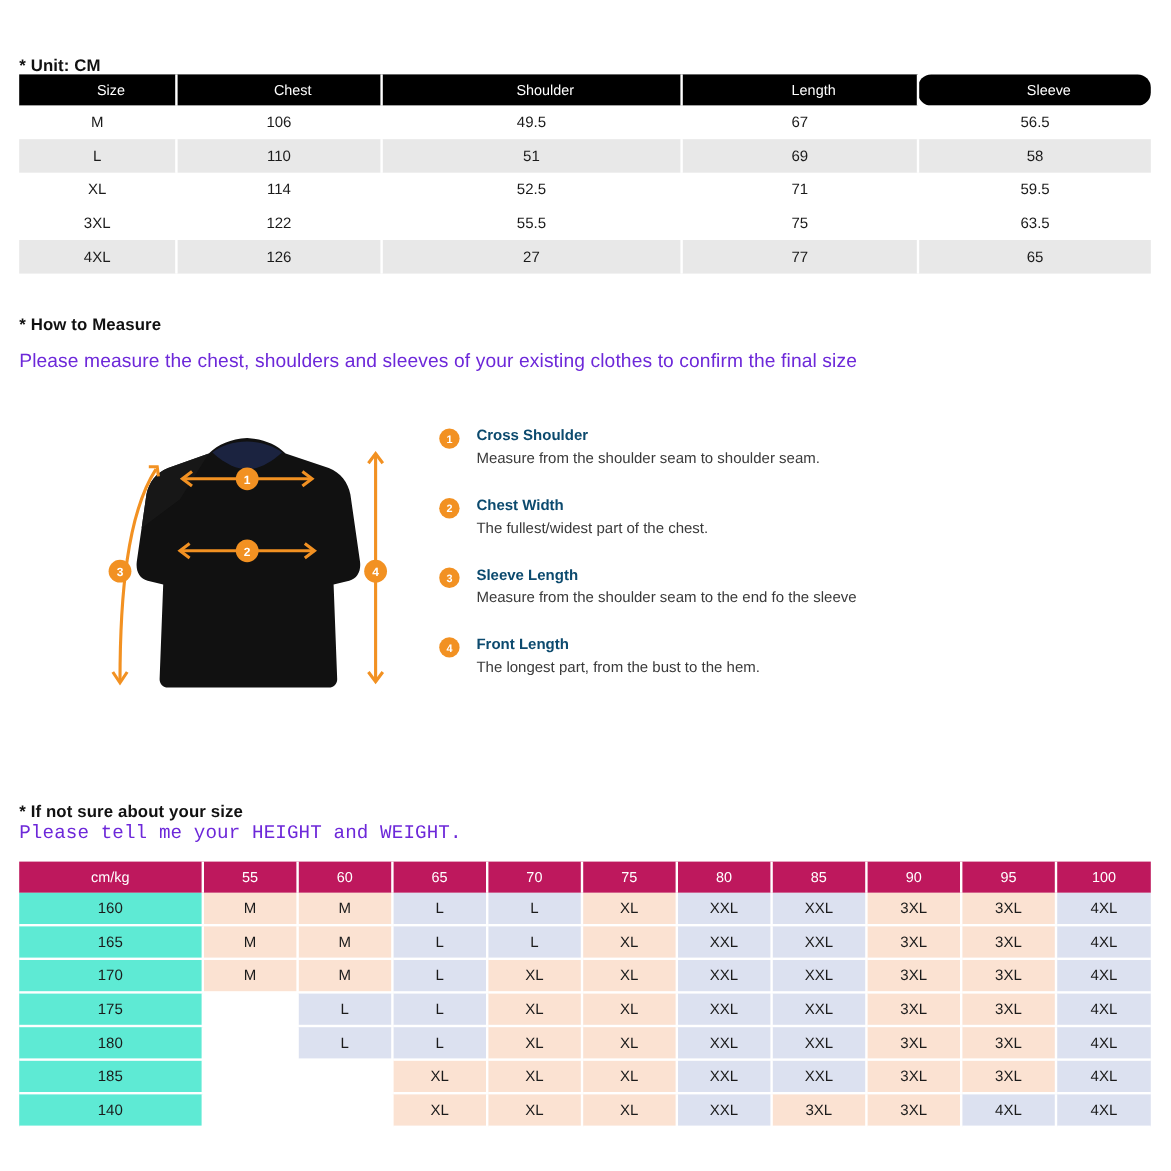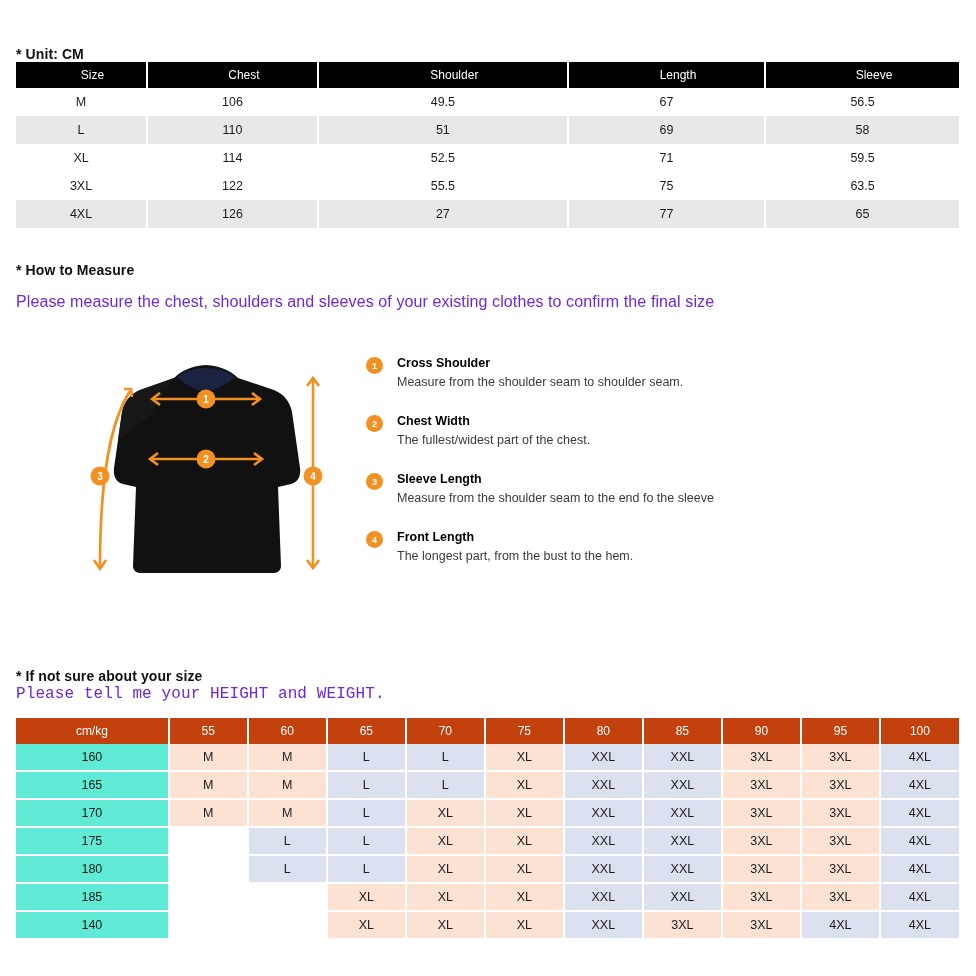--- a/index.html
+++ b/index.html
@@ -23,21 +23,21 @@
 
   
   .t1-wrap{position:absolute;left:16px;top:62px;width:943px;}
   table.sz{border-collapse:collapse;width:100%;table-layout:fixed;}
   table.sz th{
     background:#000;color:#fff;font-size:12px;font-weight:normal;
     height:24px;text-align:center;border-right:2px solid #fff;
     vertical-align:middle;
     padding-left:24px;
   }
-  table.sz th:last-child{border-right:none;}
+  table.sz th:last-child{border-right:none;border-radius:11px;}
   table.sz td{
     font-size:12.5px;text-align:center;height:26px;color:#1b1b1b;
     border-right:2px solid #fff;vertical-align:middle;
   }
   table.sz td:last-child{border-right:none;}
   table.sz tr.odd td{background:#ffffff;}
   table.sz tr.even td{background:#e8e8e8;}
 
   
   .howto-title{position:absolute;left:16px;top:262px;}
@@ -48,37 +48,37 @@
   .step{position:relative;margin-bottom:22px;}
   .step:last-child{margin-bottom:0;}
   .badge{
     position:absolute;left:0;top:2px;
     width:17px;height:17px;border-radius:50%;
     background:#f29122;color:#fff;font-size:9px;font-weight:bold;
     display:flex;align-items:center;justify-content:center;
     box-sizing:border-box;
   }
   .step-title{
-    margin-left:31px;font-size:12.5px;font-weight:bold;color:#000000;
+    margin-left:31px;font-size:12.5px;font-weight:bold;color:#0c4a6e;
     line-height:17px;
   }
   .step-desc{
     margin-left:31px;font-size:12.5px;color:#3a3a3a;line-height:18px;
     margin-top:1px;
   }
 
   
   .ns-title{position:absolute;left:16px;top:668px;}
   .ns-body{position:absolute;left:16px;top:685px;font-family:Liberation Mono, monospace;}
 
   
   .t2-wrap{position:absolute;left:16px;top:718px;width:943px;}
   table.hw{border-collapse:collapse;width:100%;table-layout:fixed;}
   table.hw th{
-    background:#c2410c;color:#fff;font-size:12px;font-weight:normal;
+    background:#be185d;color:#fff;font-size:12px;font-weight:normal;
     height:24px;text-align:center;border-right:2px solid #fff;
     vertical-align:middle;
   }
   table.hw th:last-child{border-right:none;}
   table.hw td{
     font-size:12.5px;text-align:center;height:24px;color:#1b1b1b;
     border-right:2px solid #fff;border-bottom:2px solid #fff;
     vertical-align:middle;
   }
   table.hw td:last-child{border-right:none;}

